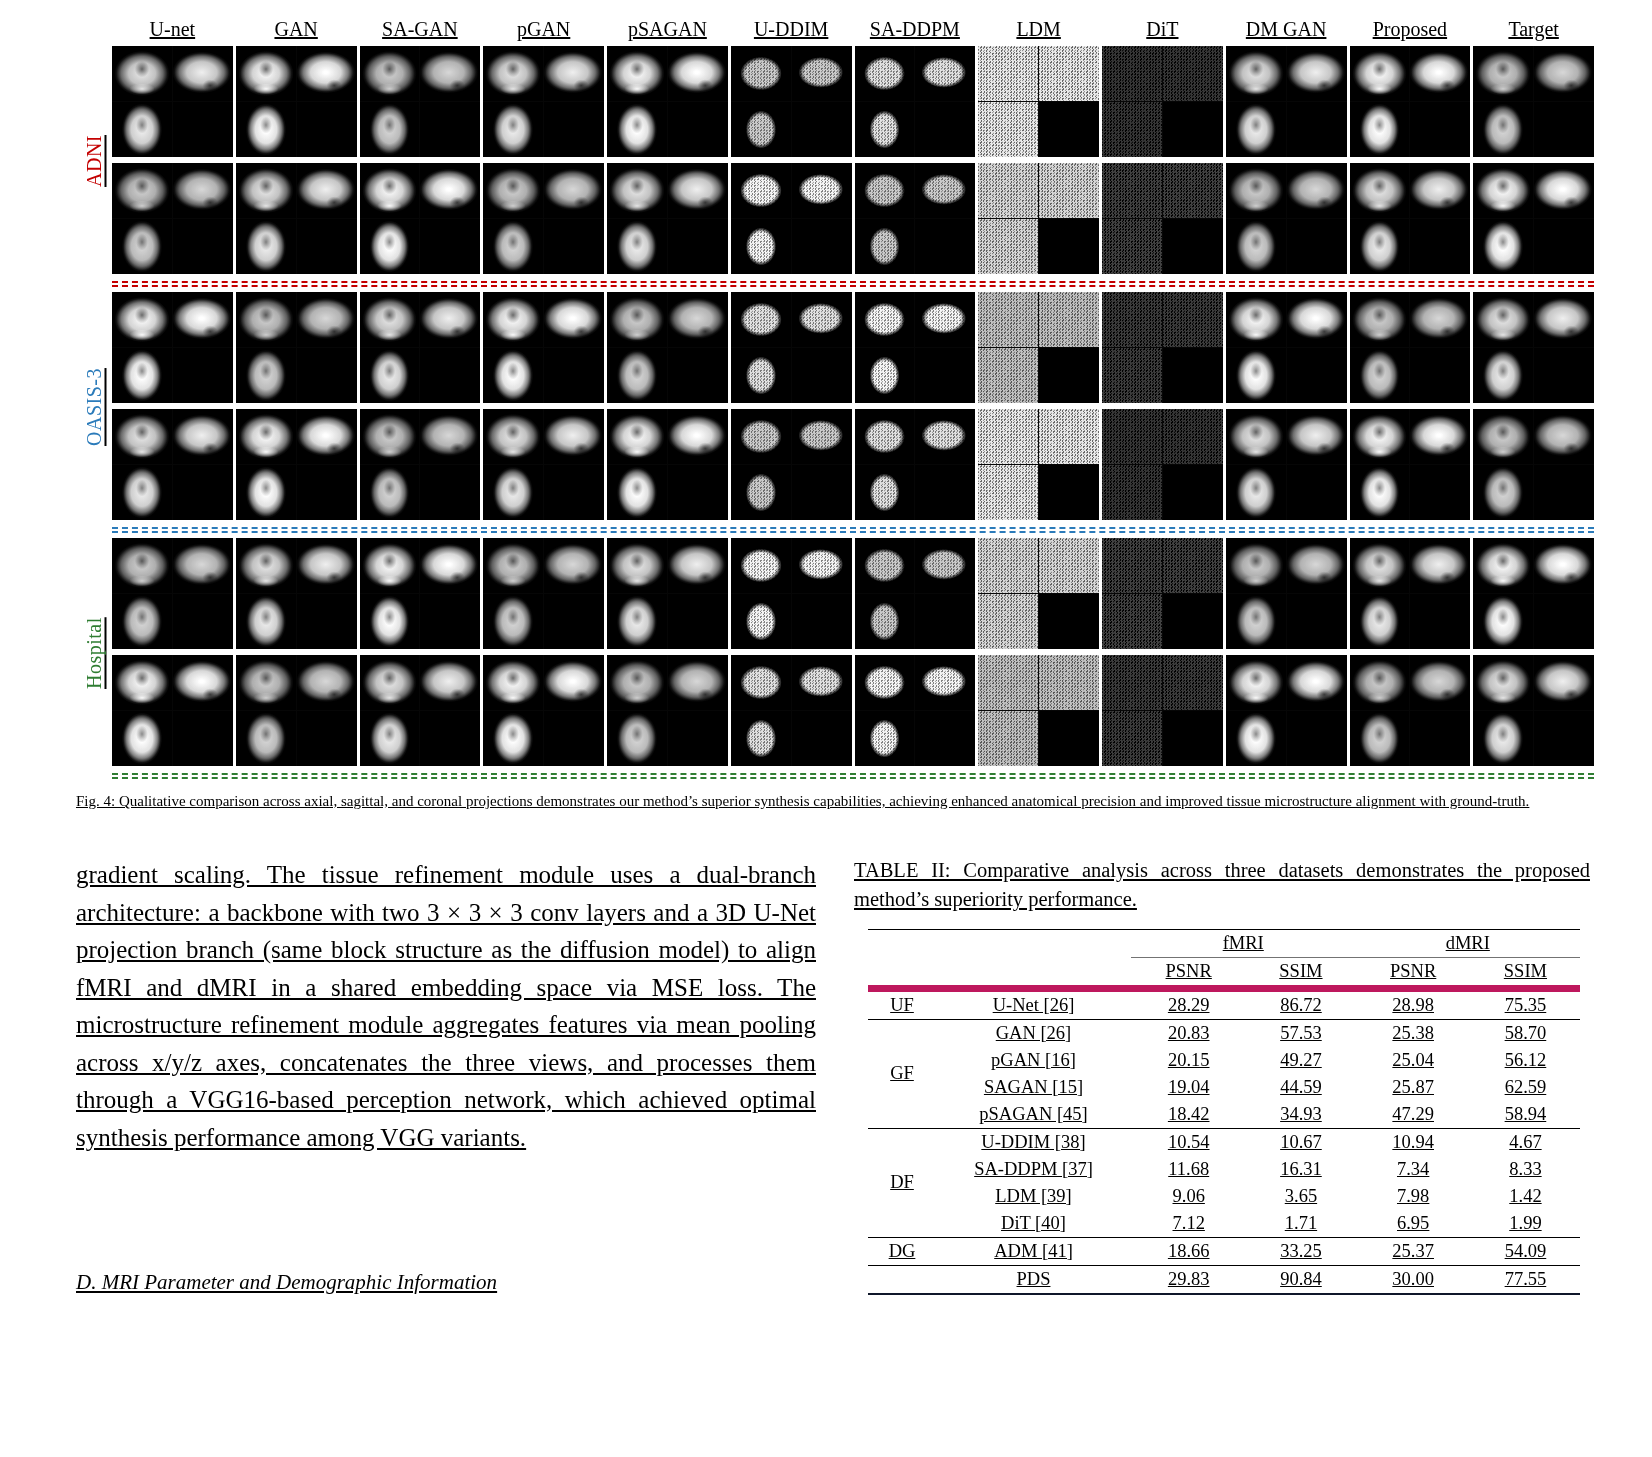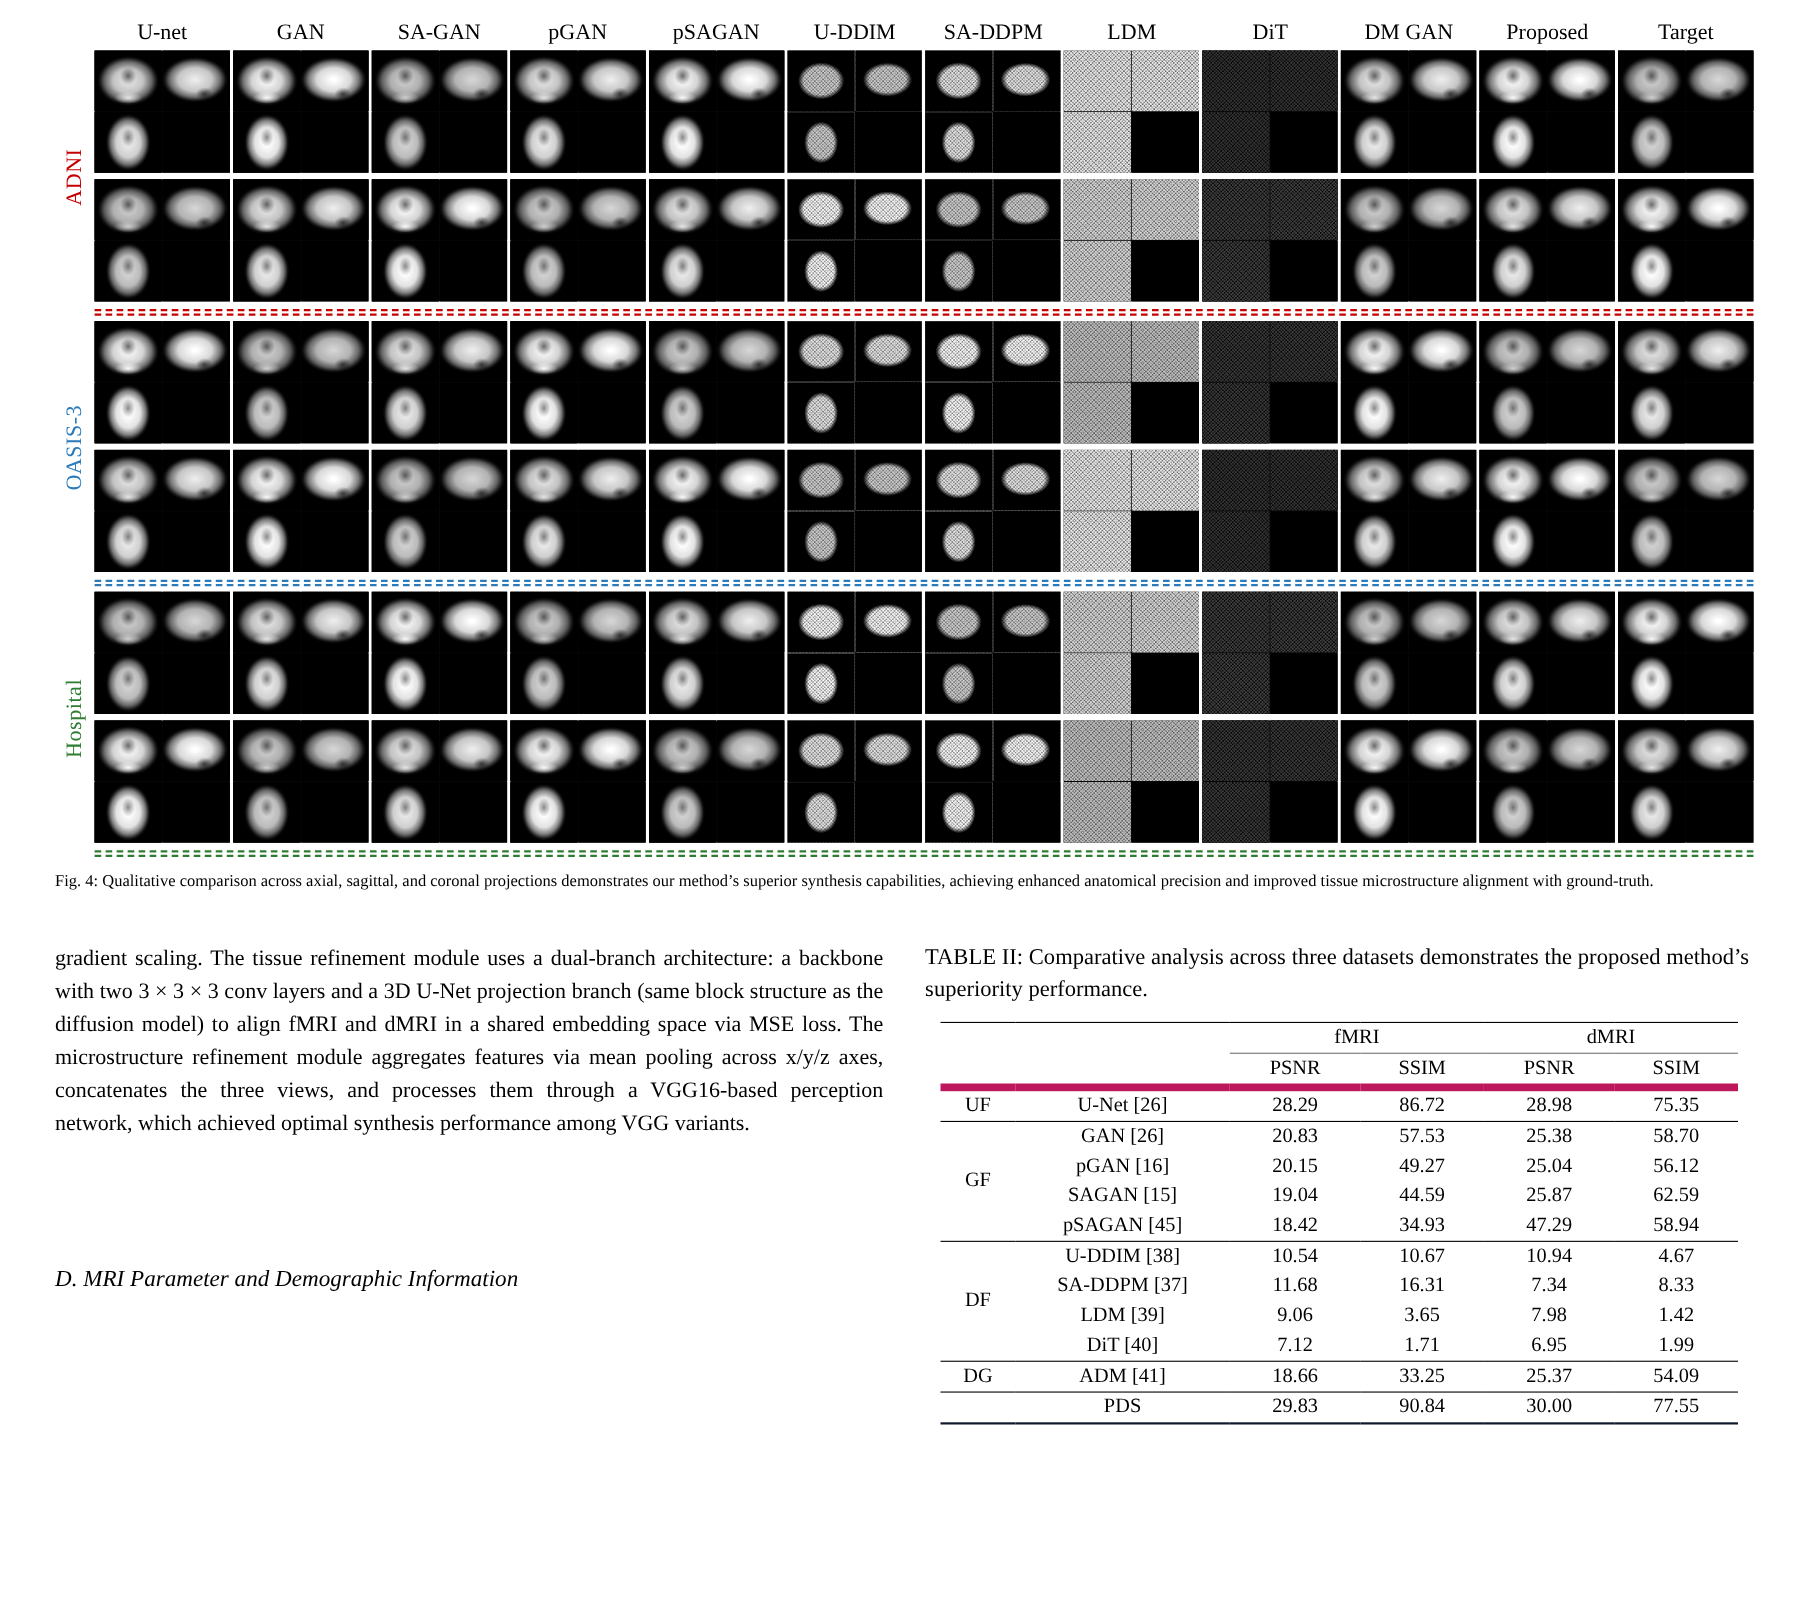--- a/index.html
+++ b/index.html
@@ -1,20 +1,20 @@
 <!DOCTYPE html>
 <html><head>
 <meta charset="utf-8">
 <style>
   html,body{margin:0;padding:0;background:#fff;}
   body{
     width:1652px;height:1457px;overflow:hidden;
     font-family:"Liberation Serif","DejaVu Serif",serif;color:#000;
   }
-  .page{padding:16px 58px 0 50px;}
+  .page{padding:16px 58px 0 76px;text-decoration:underline;}
 
   
   .fig-head{display:grid;grid-template-columns:repeat(12,1fr);gap:3px;margin-left:36px;margin-bottom:4px;}
   .col-head{text-align:center;font-size:20px;line-height:26px;white-space:nowrap;}
   .ds-group{display:flex;}
   .ds-label{
     width:36px;display:flex;align-items:center;justify-content:center;
     writing-mode:vertical-rl;transform:rotate(180deg);
     font-size:20px;letter-spacing:.5px;
   }
@@ -103,21 +103,21 @@
 
   .sep{height:2px;border-top:2px dashed;border-bottom:2px dashed;margin:4px 0 5px 36px;}
 
   .fig-caption{
     margin-top:12px;font-size:15px;line-height:1.42;text-align:justify;
   }
 
   
   .cols{display:flex;gap:38px;margin-top:44px;}
   .col{flex:1;min-width:0;}
-  .body-par{font-size:20px;line-height:1.5;text-align:justify;margin:0;}
+  .body-par{font-size:25px;line-height:1.5;text-align:justify;margin:0;}
   .section-head{font-size:21px;font-style:italic;margin-top:114px;}
 
   .tbl-caption{font-size:20.5px;line-height:1.42;text-align:justify;margin:0 4px 14px 0;}
   .tbl-wrap{padding:0 14px;}
   table.results{border-collapse:collapse;width:100%;font-size:18.5px;}
   table.results th,table.results td{padding:3px 5px;text-align:center;font-weight:normal;white-space:nowrap;}
   tr.rule-top th{border-top:1.5px solid #000;}
   th.cmid{border-bottom:1px solid #737373;}
   tr.rule-mid th{border-bottom:7px solid #be185d;}
   tr.grp-first td{border-top:1px solid #000;}

